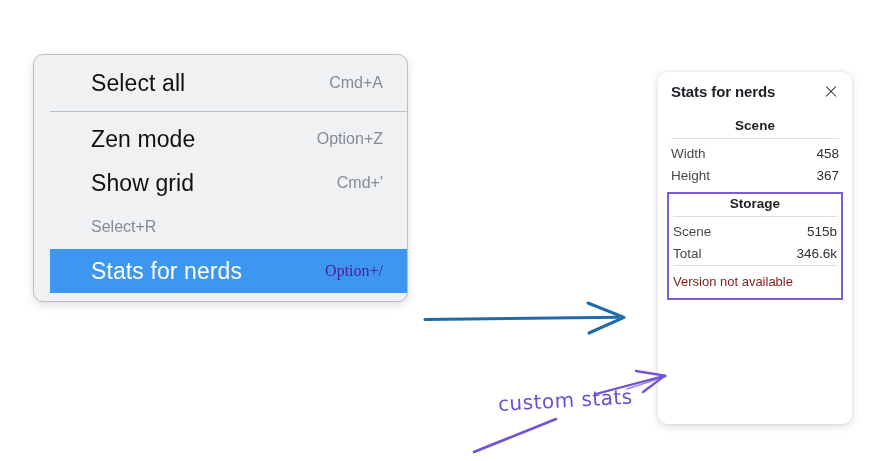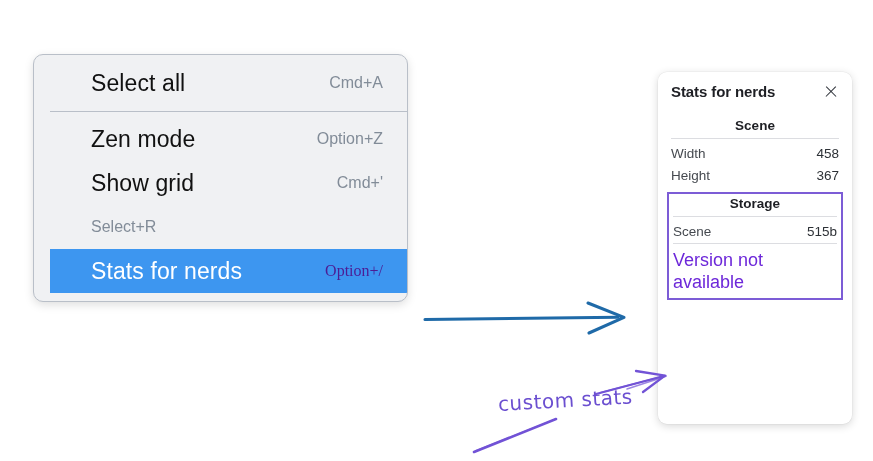--- a/index.html
+++ b/index.html
@@ -132,22 +132,22 @@
   .stat-row .k { color: #45494f; }
   .stat-row .v { color: #2d3136; }
 
   #highlight-box {
     border: 2px solid #7c5cd6;
     margin: 5px -4px 0 -4px;
     padding: 0 4px 5px 4px;
     box-sizing: border-box;
   }
   #version-line {
-    font-size: 18px;
-    color: #6d28d9;
+    font-size: 13px;
+    color: #7f1d1d;
     line-height: 22px;
     padding-top: 1px;
   }
 
   
   #annotations {
     position: absolute;
     left: 0; top: 0;
     width: 873px; height: 461px;
     pointer-events: none;
@@ -221,20 +221,24 @@
 
   <div id="highlight-box">
 
     <div>
       <div class="section-head">Storage</div>
       <div class="section-rule"></div>
       <div class="stat-row">
         <span class="k">Scene</span>
         <span class="v">515b</span>
       </div>
+      <div class="stat-row">
+        <span class="k">Total</span>
+        <span class="v">346.6k</span>
+      </div>
     </div>
 
     <div>
       <div class="section-rule"></div>
       <div id="version-line">Version not available</div>
     </div>
 
   </div>
 
 </div>

